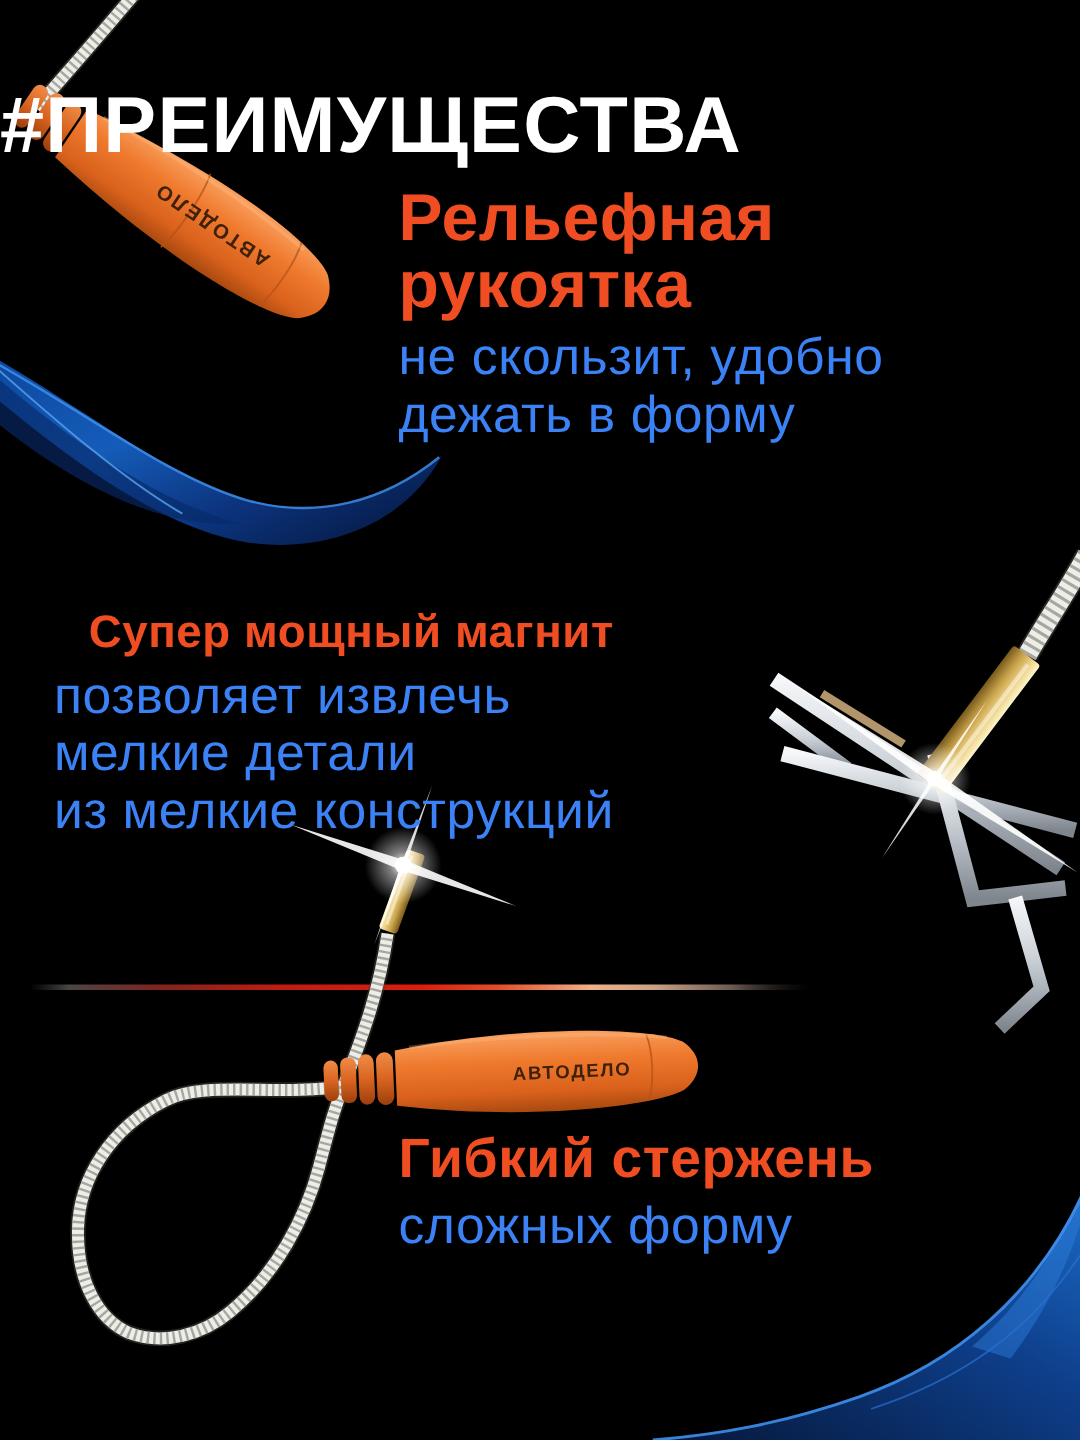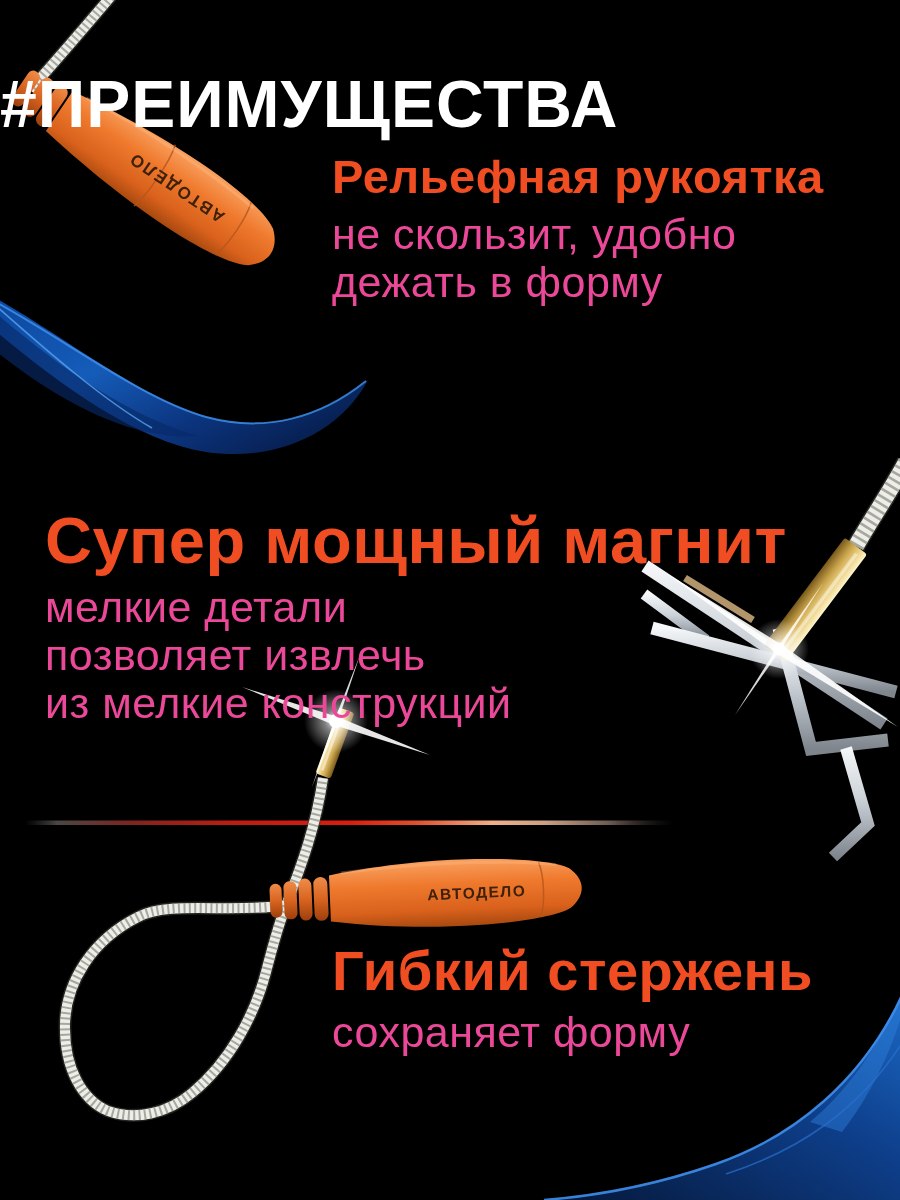--- a/index.html
+++ b/index.html
@@ -4,24 +4,24 @@
 <style>
   html,body{margin:0;padding:0;background:#000;}
   .canvas{position:relative;width:900px;height:1200px;background:#000;overflow:hidden;
           font-family:"Liberation Sans",sans-serif;}
   svg.art{position:absolute;left:0;top:0;z-index:1;}
   .textlayer{position:absolute;inset:0;z-index:2;pointer-events:none;}
   .title{position:absolute;left:0;top:66px;width:100%;text-align:left;color:#fff;
          font-size:66px;font-weight:700;letter-spacing:1px;}
   .sec{position:absolute;}
   .sec .h{color:#F04E22;font-weight:700;letter-spacing:.5px;margin:0 0 9px 0;line-height:1.02;}
-  .sec .b{color:#ec4899;font-weight:400;font-size:43px;line-height:48px;letter-spacing:.5px;}
-  .sec1{left:332px;top:153px;} .sec1 .h{font-size:47px;}
-  .sec2{left:45px;top:508px;}  .sec2 .h{font-size:65px;}
-  .sec3{left:332px;top:942px;} .sec3 .h{font-size:56px;}
+  .sec .b{color:#3b82f6;font-weight:400;font-size:43px;line-height:48px;letter-spacing:.5px;}
+  .sec1{left:332px;top:153px;} .sec1 .h{font-size:55px;}
+  .sec2{left:45px;top:508px;}  .sec2 .h{font-size:38px;text-align:right;}
+  .sec3{left:332px;top:942px;} .sec3 .h{font-size:46px;}
 </style>
 </head>
 <body>
 
 <div class="canvas">
 
   <svg class="art" width="900" height="1200" viewBox="0 0 900 1200">
     <defs>
       <linearGradient id="gradOrange" x1="0" y1="0" x2="0" y2="1">
         <stop offset="0" stop-color="#f9a05f"></stop>
@@ -185,24 +185,24 @@
     <div class="title">#ПРЕИМУЩЕСТВА</div>
 
     <div class="sec sec1">
       <div class="h">Рельефная рукоятка</div>
       <div class="b">не скользит, удобно</div>
       <div class="b">дежать в форму</div>
     </div>
 
     <div class="sec sec2">
       <div class="h">Супер мощный магнит</div>
+      <div class="b">позволяет извлечь</div>
       <div class="b">мелкие детали</div>
-      <div class="b">позволяет извлечь</div>
       <div class="b">из мелкие конструкций</div>
     </div>
 
     <div class="sec sec3">
       <div class="h">Гибкий стержень</div>
-      <div class="b">сохраняет форму</div>
+      <div class="b">сложных форму</div>
     </div>
   </div>
 
 </div>
 
 </body></html>

